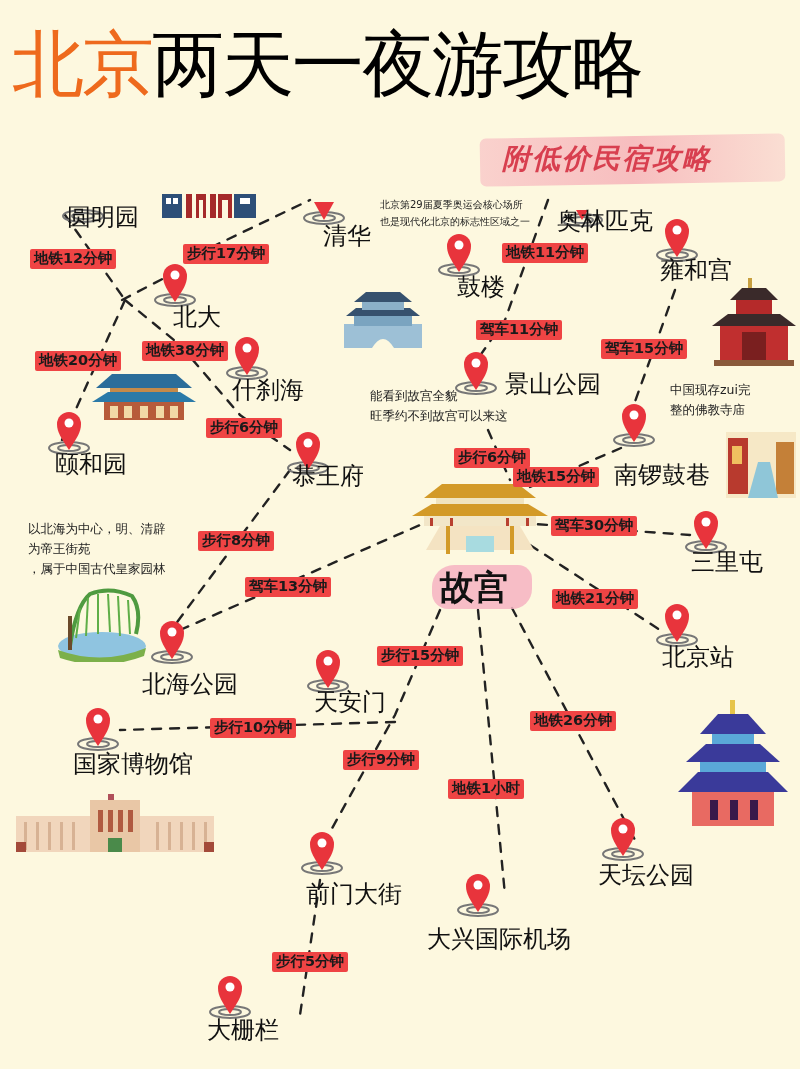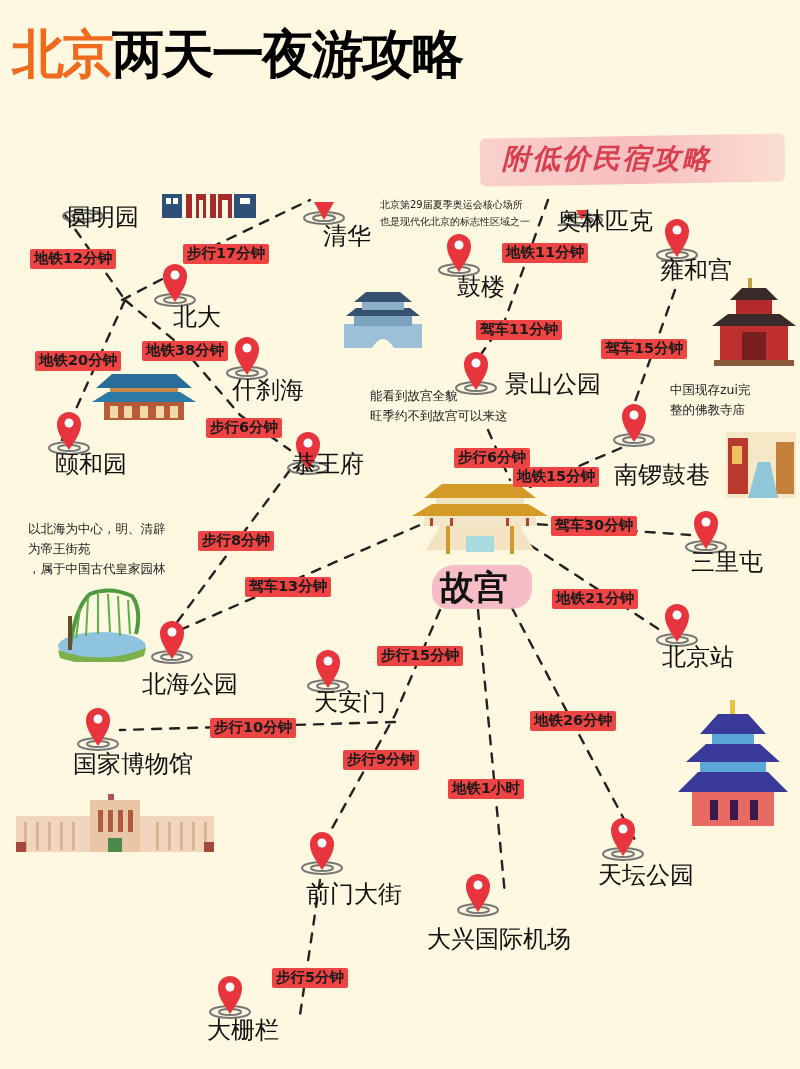--- a/index.html
+++ b/index.html
@@ -1,18 +1,18 @@
 <!DOCTYPE html>
 <html><head>
 <meta charset="utf-8">
 <style>
   * { box-sizing: border-box; margin: 0; padding: 0; }
   body { width: 800px; height: 1069px; background: #fdf8df; overflow: hidden; position: relative; font-family: "DejaVu Sans", "Liberation Sans", sans-serif; color: #111; }
   #canvas { position: absolute; left: 0; top: 0; width: 800px; height: 1069px; background: #fdf8df; }
-  .title { position: absolute; left: 12px; top: 28px; font-size: 52px; font-weight: 700; letter-spacing: -2px; white-space: nowrap; line-height: 1; font-family: "DejaVu Sans", sans-serif; }
+  .title { position: absolute; left: 12px; top: 28px; font-size: 72px; font-weight: 400; letter-spacing: -2px; white-space: nowrap; line-height: 1; font-family: "DejaVu Sans", sans-serif; }
   .title .accent { color: #ee6a1d; }
   .title .rest { color: #000; }
   .subtitle-wrap { position: absolute; left: 480px; top: 132px; width: 305px; height: 52px; }
   .subtitle-bg { position: absolute; inset: 4px 0 0 0; background: linear-gradient(90deg, rgba(247,178,190,0.55), rgba(245,170,180,0.75) 50%, rgba(247,190,196,0.45)); border-radius: 6px; transform: rotate(-1deg); }
   .subtitle { position: absolute; left: 22px; top: 8px; font-size: 28px; font-weight: bold; color: #d83f4f; letter-spacing: 2px; white-space: nowrap; font-family: "DejaVu Serif", serif; font-style: italic; }
   svg.lines { position: absolute; left: 0; top: 0; }
   .place { position: absolute; font-size: 24px; font-weight: 500; color: #111; white-space: nowrap; line-height: 1; }
   .place.big { font-size: 34px; font-weight: bold; }
   .tag { position: absolute; background: #ef4444; font-size: 14.5px; font-weight: bold; color: #1a1a1a; padding: 2px 4px; white-space: nowrap; line-height: 1.1; border-radius: 2px; }
   .note { position: absolute; font-size: 12.5px; color: #222; line-height: 1.6; white-space: pre-line; }
@@ -326,21 +326,21 @@
 
   <div class="place" style="left:67px; top:205px;">圆明园</div>
   <div class="place" style="left:323px; top:224px;">清华</div>
   <div class="place" style="left:557px; top:209px;">奥林匹克</div>
   <div class="place" style="left:660px; top:258px;">雍和宫</div>
   <div class="place" style="left:457px; top:275px;">鼓楼</div>
   <div class="place" style="left:173px; top:305px;">北大</div>
   <div class="place" style="left:232px; top:378px;">什刹海</div>
   <div class="place" style="left:505px; top:372px;">景山公园</div>
   <div class="place" style="left:55px; top:452px;">颐和园</div>
-  <div class="place" style="left:292px; top:452px;">恭王府</div>
+  <div class="place" style="left:292px; top:464px;">恭王府</div>
   <div class="place" style="left:614px; top:463px;">南锣鼓巷</div>
   <div class="place" style="left:691px; top:550px;">三里屯</div>
   <div class="place big" style="left:440px; top:570px;">故宫</div>
   <div class="place" style="left:662px; top:645px;">北京站</div>
   <div class="place" style="left:142px; top:672px;">北海公园</div>
   <div class="place" style="left:314px; top:690px;">天安门</div>
   <div class="place" style="left:73px; top:752px;">国家博物馆</div>
   <div class="place" style="left:598px; top:863px;">天坛公园</div>
   <div class="place" style="left:306px; top:882px;">前门大街</div>
   <div class="place" style="left:427px; top:927px;">大兴国际机场</div>
@@ -358,21 +358,21 @@
   <div class="tag" style="left:513px; top:467px;">地铁15分钟</div>
   <div class="tag" style="left:551px; top:516px;">驾车30分钟</div>
   <div class="tag" style="left:198px; top:531px;">步行8分钟</div>
   <div class="tag" style="left:245px; top:577px;">驾车13分钟</div>
   <div class="tag" style="left:552px; top:589px;">地铁21分钟</div>
   <div class="tag" style="left:377px; top:646px;">步行15分钟</div>
   <div class="tag" style="left:530px; top:711px;">地铁26分钟</div>
   <div class="tag" style="left:210px; top:718px;">步行10分钟</div>
   <div class="tag" style="left:343px; top:750px;">步行9分钟</div>
   <div class="tag" style="left:448px; top:779px;">地铁1小时</div>
-  <div class="tag" style="left:272px; top:952px;margin-top:16px;">步行5分钟</div>
+  <div class="tag" style="left:272px; top:952px;">步行5分钟</div>
 
   <div class="note small" style="left:380px; top:196px;">北京第29届夏季奥运会核心场所
 也是现代化北京的标志性区域之一</div>
   <div class="note" style="left:370px; top:386px;">能看到故宫全貌
 旺季约不到故宫可以来这</div>
   <div class="note" style="left:670px; top:380px;">中国现存zui完
 整的佛教寺庙</div>
   <div class="note" style="left:28px; top:519px;">以北海为中心，明、清辟
 为帝王街苑
 ，属于中国古代皇家园林</div>

